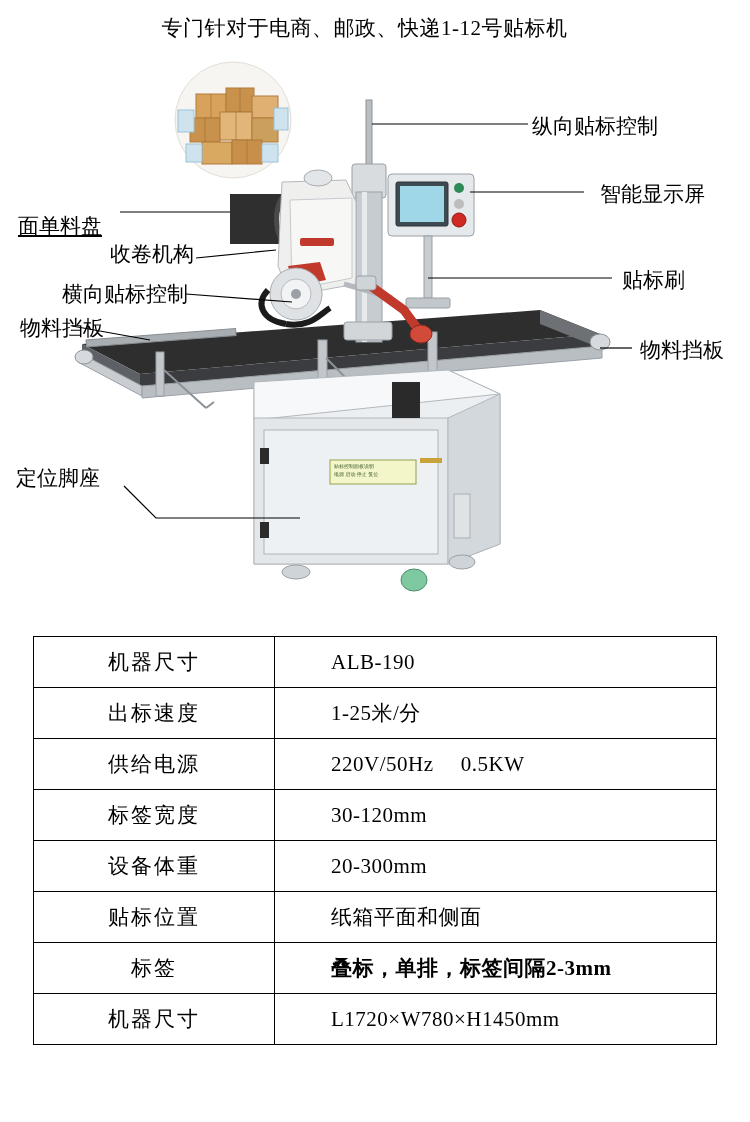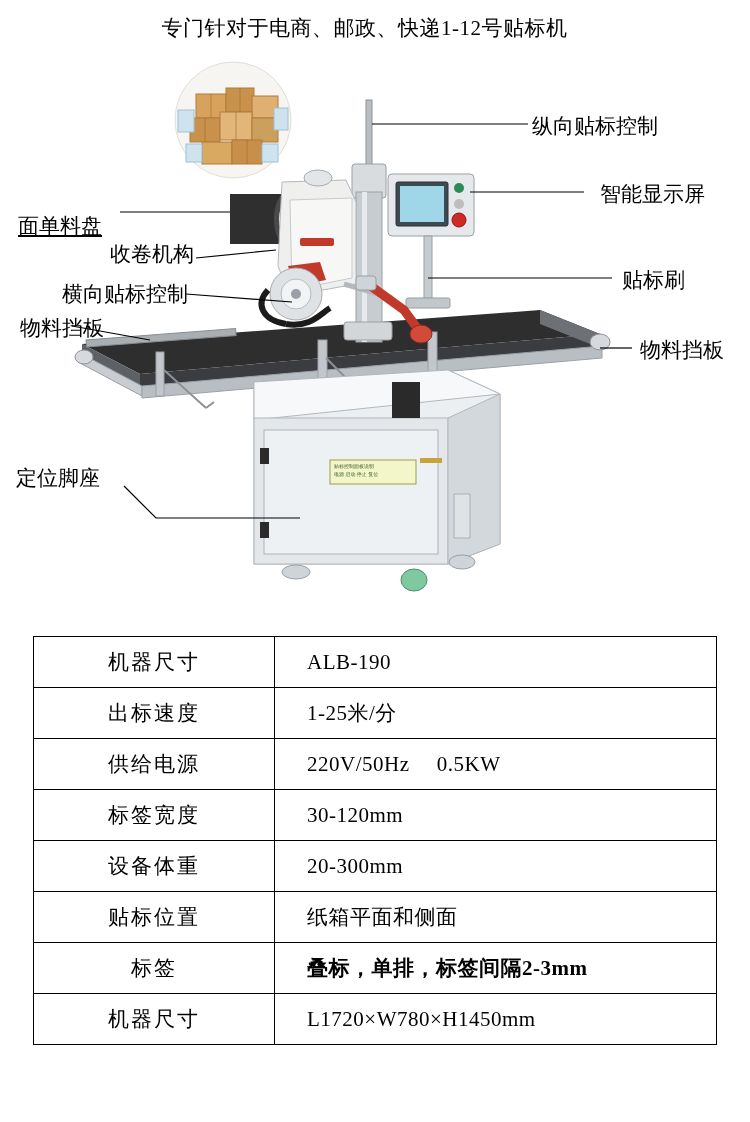--- a/index.html
+++ b/index.html
@@ -66,21 +66,21 @@
     font-family: "Liberation Serif", serif;
     color: #000;
   }
   .spec-table td.k {
     width: 238px;
     text-align: center;
     font-size: 21px;
     letter-spacing: 2px;
   }
   .spec-table td.v {
-    padding-left: 32px;
+    padding-left: 56px;
     font-size: 21px;
     letter-spacing: 0.5px;
   }
   .unit-sm { font-size: 17px; font-weight: bold; }
 </style>
 </head>
 <body>
 
 <div class="title">专门针对于电商、邮政、快递1-12号贴标机</div>
 

